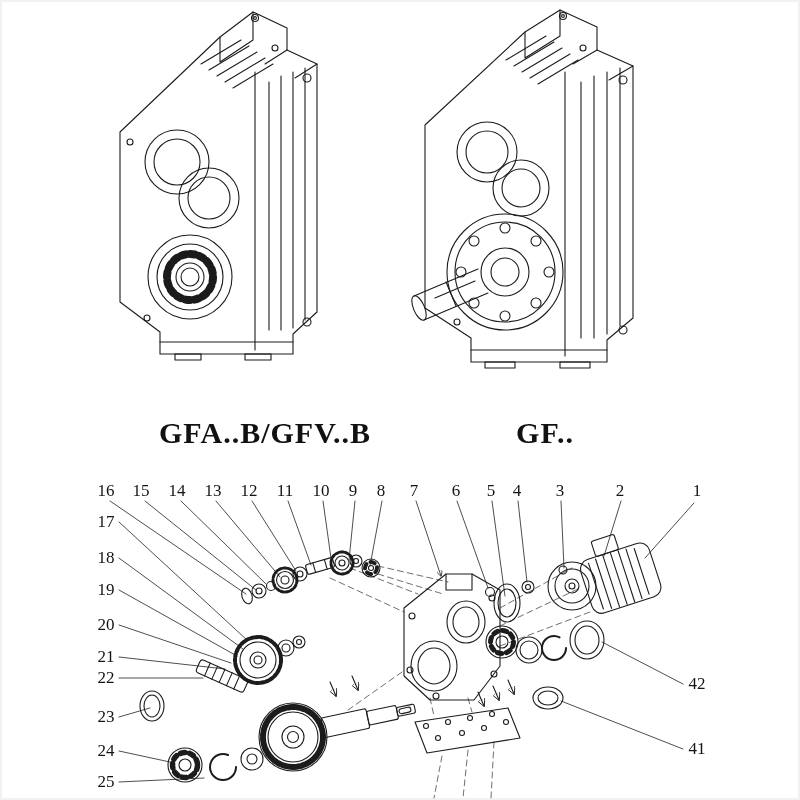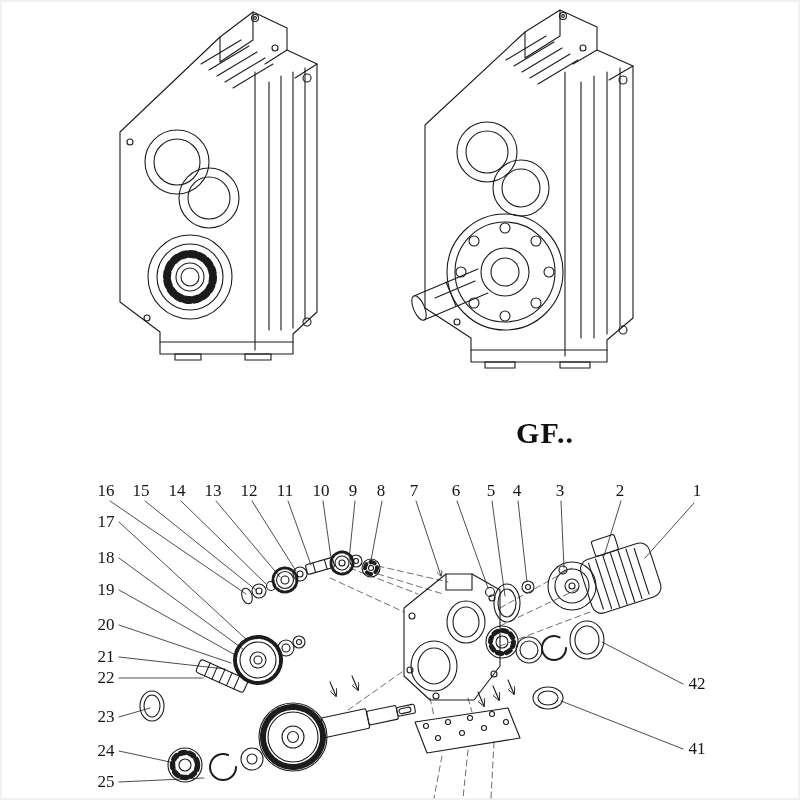--- a/index.html
+++ b/index.html
@@ -131,20 +131,21 @@
       <line x1="70" y1="281" x2="30" y2="298"></line>
     </g>
     <g>
       <circle cx="218" cy="80" r="4"></circle>
         <circle cx="218" cy="330" r="4"></circle>
       <circle cx="52" cy="322" r="3"></circle>
         <circle cx="178" cy="48" r="3"></circle>
     </g>
   </svg>
 
+  <div class="caption capL">GFA..B/GFV..B</div>
   <div class="caption capR">GF..</div>
 
   <svg class="exploded" style="left:0;top:470px" width="800" height="330" viewBox="0 0 800 330">
     <defs>
       <marker id="arr" viewBox="0 0 10 10" refX="9" refY="5" markerWidth="7" markerHeight="7" orient="auto-start-reverse">
         <path d="M0,0 L10,5 L0,10 z" fill="#333" stroke="none"></path>
       </marker>
     </defs>
 
     <g class="leaders">

